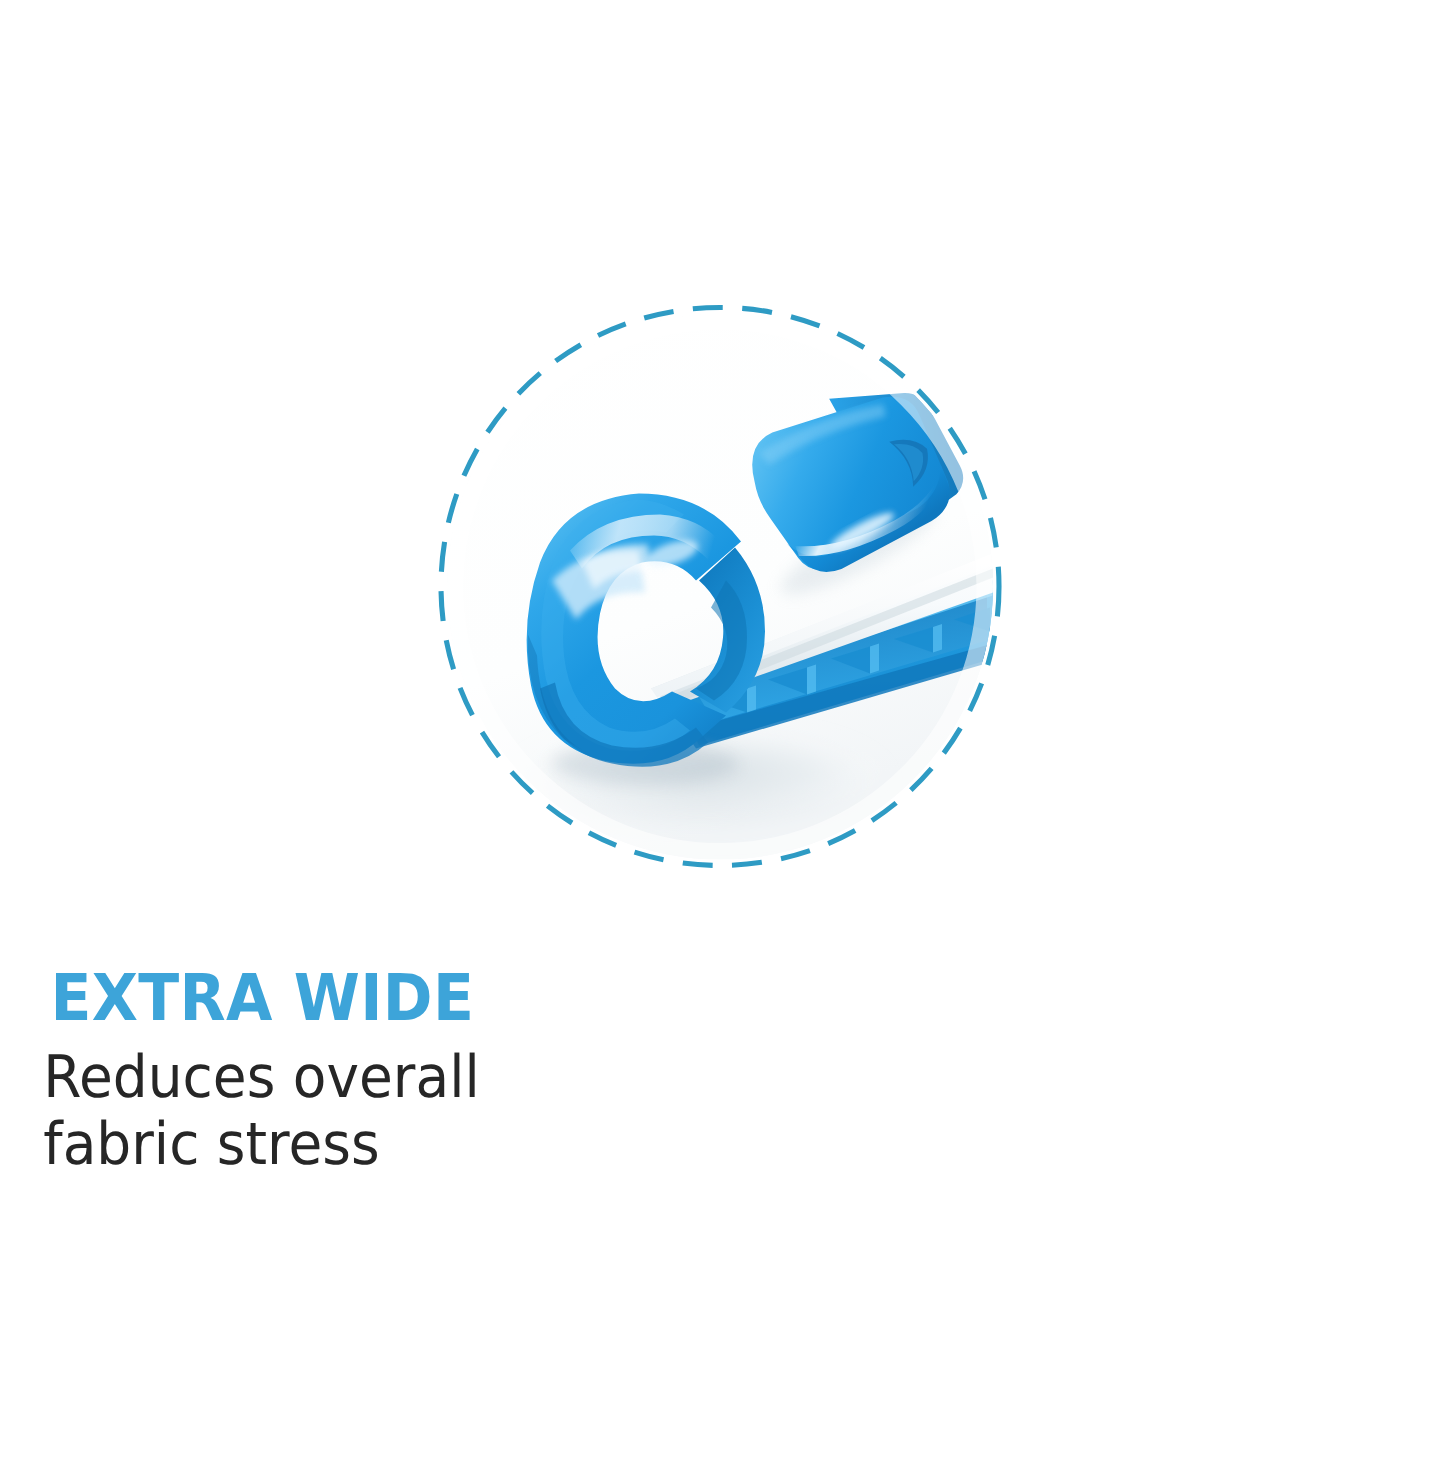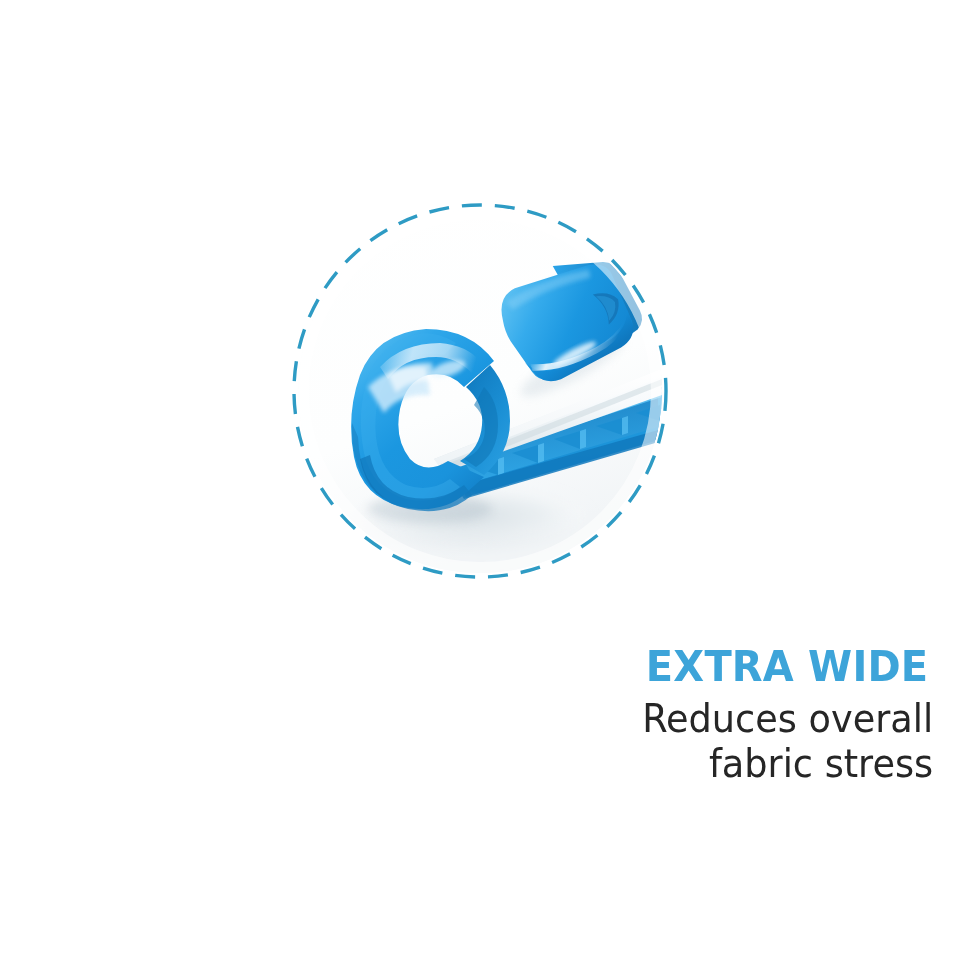--- a/index.html
+++ b/index.html
@@ -56,21 +56,21 @@
     width: 364px;
     height: 364px;
   }
 
   
   .caption {
     position: absolute;
     left: 0;
     top: 640px;
     width: 962px;
-    text-align: right;
+    text-align: left;
   }
 
   .caption-title {
     font-family: "DejaVu Sans", "Liberation Sans", sans-serif;
     font-size: 43px;
     font-weight: bold;
     letter-spacing: 0.2px;
     line-height: 52px;
     color: #3da4d9;
     margin: 0;

